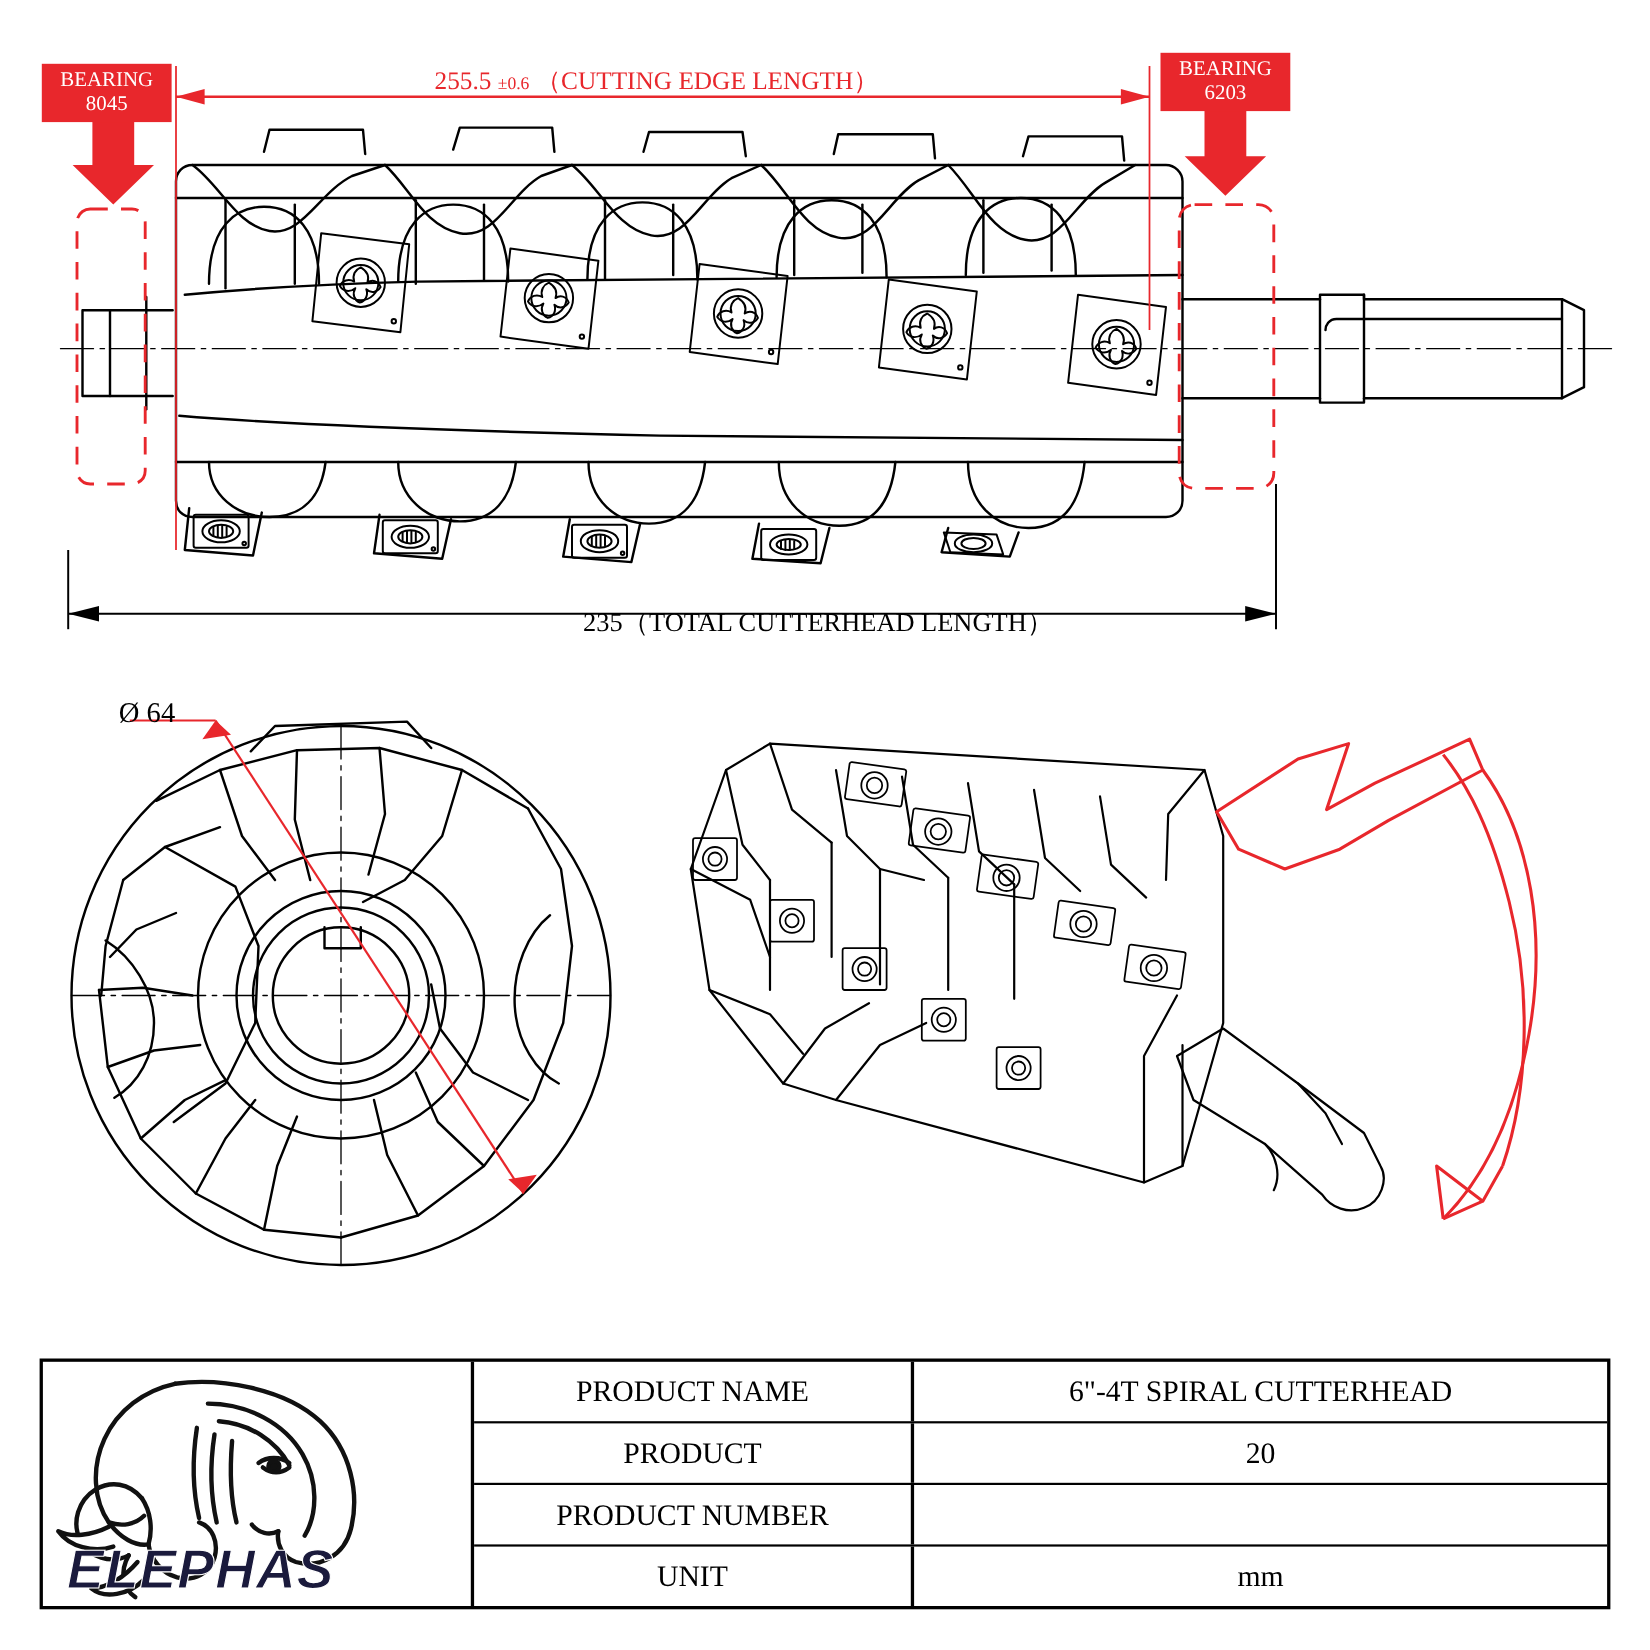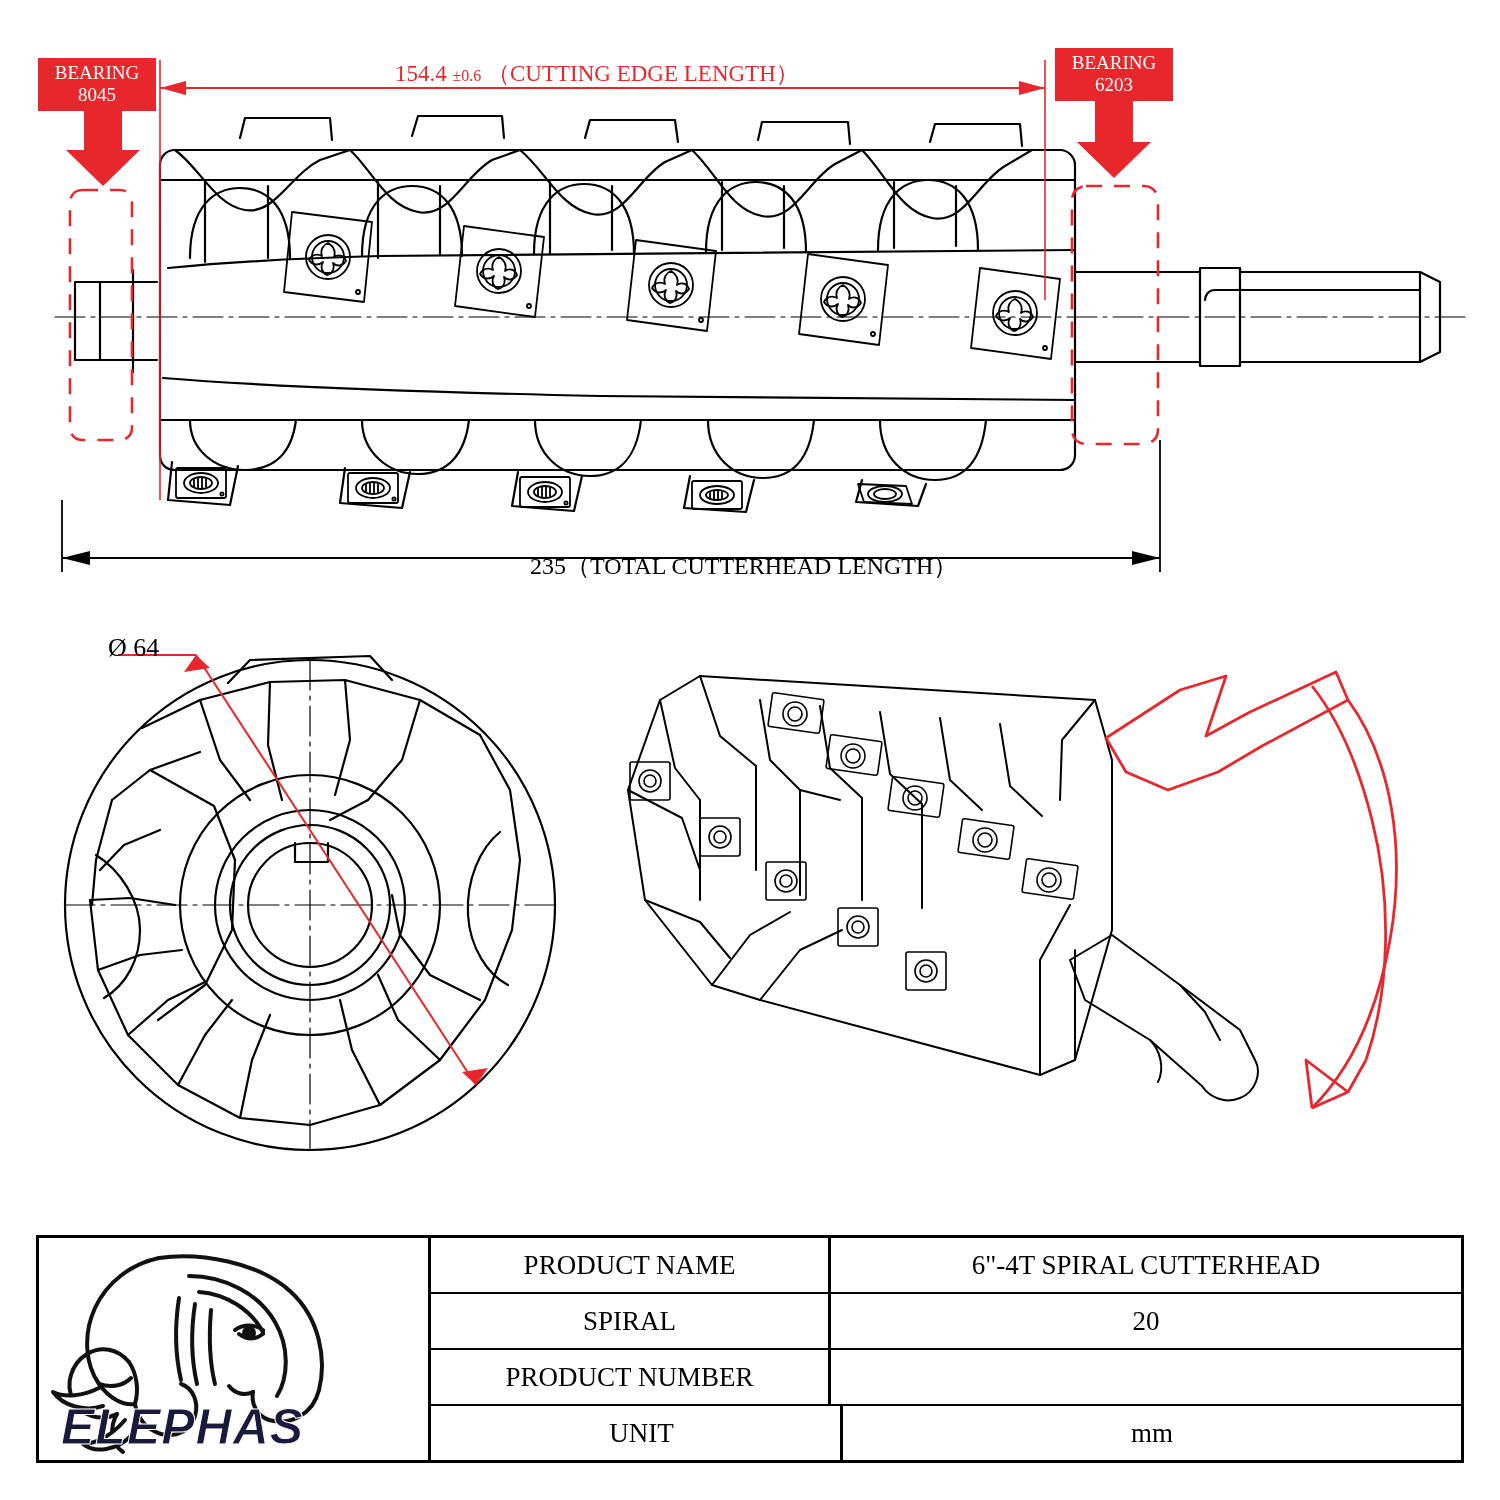--- a/index.html
+++ b/index.html
@@ -88,21 +88,21 @@
     flex: 1;
     display: flex;
     flex-direction: column;
   }
   .tb-row {
     flex: 1;
     display: flex;
     border-bottom: 2px solid #000;
     box-sizing: border-box;
   }
-  .tb-row:last-child { border-bottom: none; margin-left: 12px; }
+  .tb-row:last-child { border-bottom: none; }
   .tb-key, .tb-val {
     display: flex;
     align-items: center;
     justify-content: center;
     font-family: "Liberation Serif", serif;
     font-size: 27px;
     text-align: right;
   }
   .tb-key {
     width: 400px;
@@ -443,21 +443,21 @@
     <div>BEARING</div>
     <div>8045</div>
   </div>
 
   <div class="flag" id="flag-right">
     <div>BEARING</div>
     <div>6203</div>
   </div>
 
   <div class="dim-text" id="dim-cut">
-    <span>154.4</span>
+    <span>255.5</span>
     <span class="tol">±0.6</span>
     <span>（CUTTING EDGE LENGTH）</span>
   </div>
 
   <div class="dim-text" id="dim-total">235（TOTAL CUTTERHEAD LENGTH）</div>
 
   <div class="dim-text" id="dim-dia">Ø 64</div>
 
   <div class="title-block">
     <div class="tb-logo">
@@ -494,21 +494,21 @@
         </svg>
       </div>
       <div class="logo-text">ELEPHAS</div>
     </div>
     <div class="tb-table">
       <div class="tb-row">
         <div class="tb-key">PRODUCT NAME</div>
         <div class="tb-val">6"-4T SPIRAL CUTTERHEAD</div>
       </div>
       <div class="tb-row">
-        <div class="tb-key">SPIRAL</div>
+        <div class="tb-key">PRODUCT</div>
         <div class="tb-val">20</div>
       </div>
       <div class="tb-row">
         <div class="tb-key">PRODUCT NUMBER</div>
       </div>
       <div class="tb-row">
         <div class="tb-key">UNIT</div>
         <div class="tb-val">mm</div>
       </div>
     </div>

